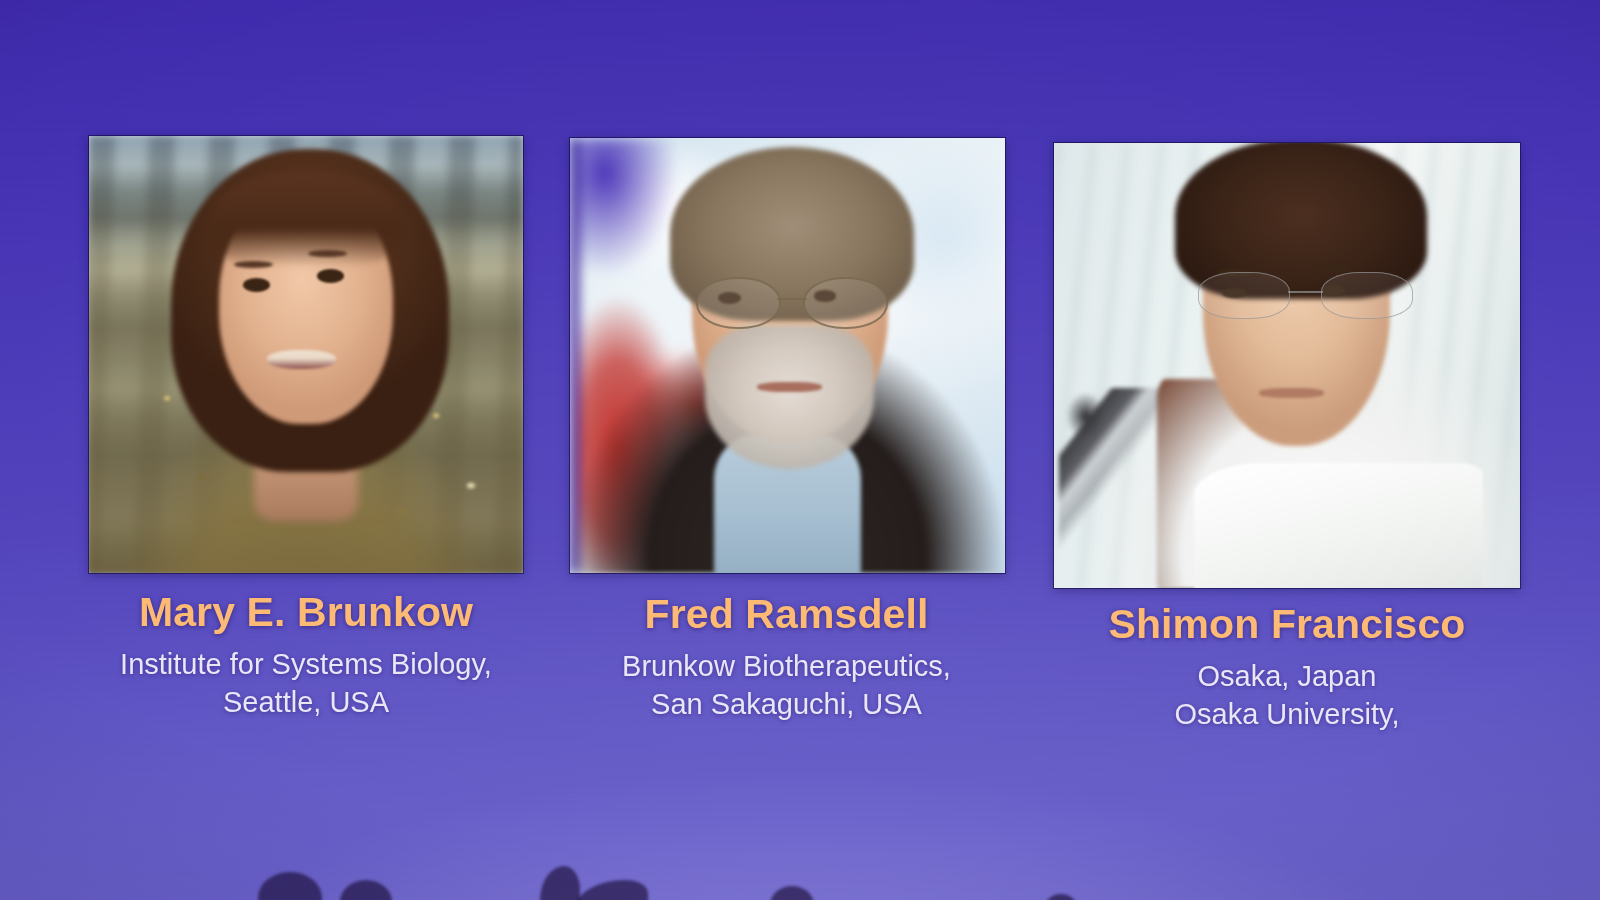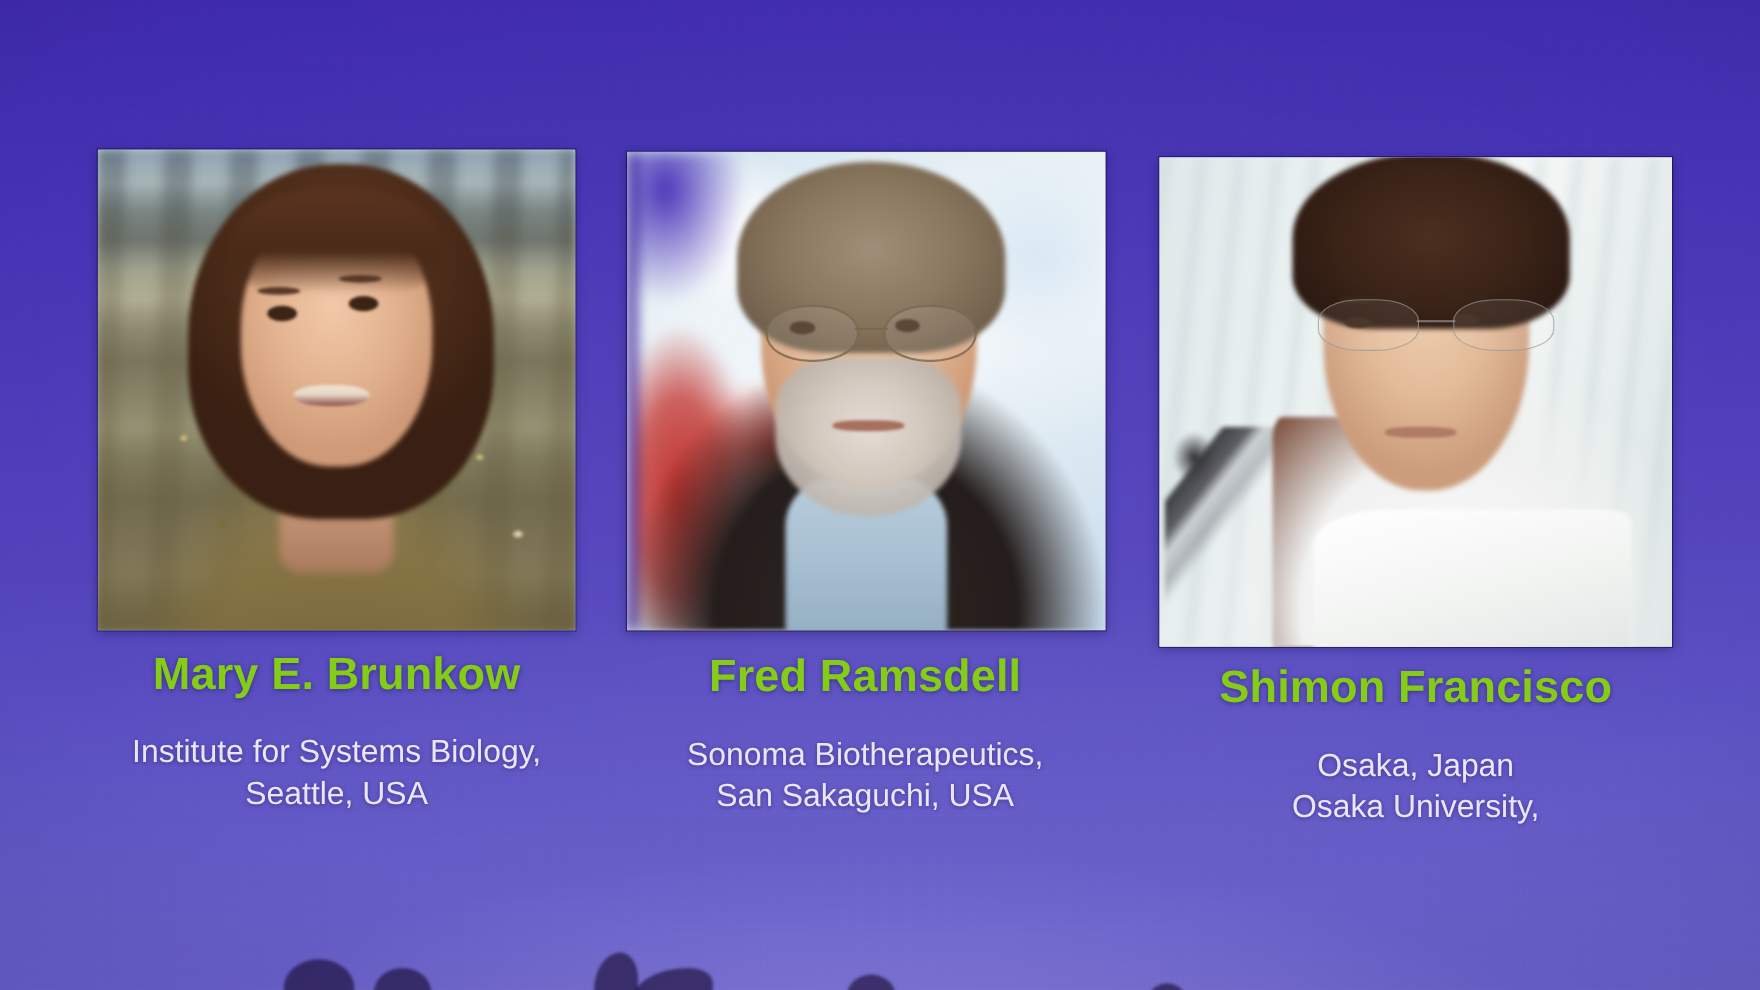--- a/index.html
+++ b/index.html
@@ -64,26 +64,26 @@
     left: 0;
     width: 100%;
     text-align: center;
     color: #f4f3fb;
   }
   .laureate-name {
     font-size: 41px;
     font-weight: 600;
     letter-spacing: 0.1px;
     line-height: 1.06;
-    color: #84cc16;
+    color: #fdba74;
     text-shadow: 0 1px 5px rgba(30,12,90,0.55);
     white-space: nowrap;
   }
   .affil {
-    margin-top: 32px;
+    margin-top: 12px;
     font-size: 29px;
     font-weight: 400;
     line-height: 1.29;
     color: #e9e7f7;
     text-shadow: 0 1px 4px rgba(30,12,90,0.45);
   }
   .affil .affil-line { display: block; white-space: nowrap; }
 
   
   .p1-bg {
@@ -386,21 +386,21 @@
         <div class="p2-lensL"></div>
         <div class="p2-lensR"></div>
         <div class="p2-bridge"></div>
       </div>
       <div class="p2-mouth"></div>
     </div>
 
     <div class="caption" style="top:455px;">
       <div class="laureate-name">Fred Ramsdell</div>
       <div class="affil">
-        <span class="affil-line">Sonoma Biotherapeutics,</span>
+        <span class="affil-line">Brunkow Biotherapeutics,</span>
         <span class="affil-line">San Sakaguchi, USA</span>
       </div>
     </div>
   </div>
 
   <div class="card" style="left:1054px; top:143px; width:466px;">
 
     <div class="photo" style="width:466px; height:445px;">
       <div class="ph-layer p3-bg"></div>
       <div class="ph-layer p3-curtain"></div>

